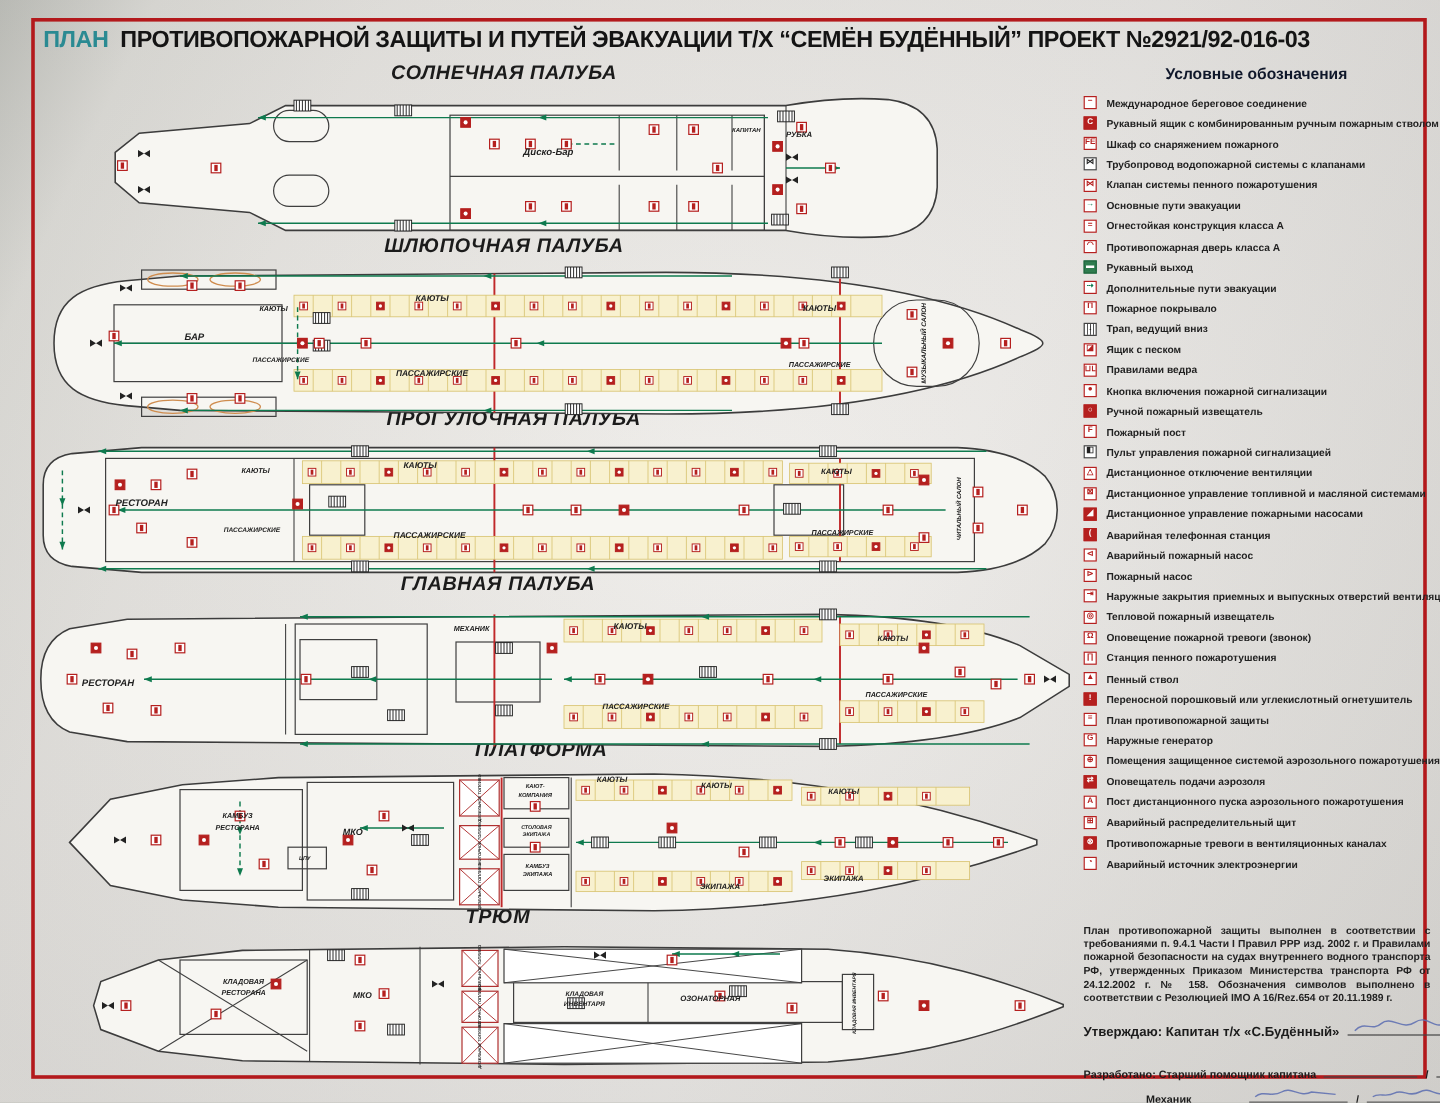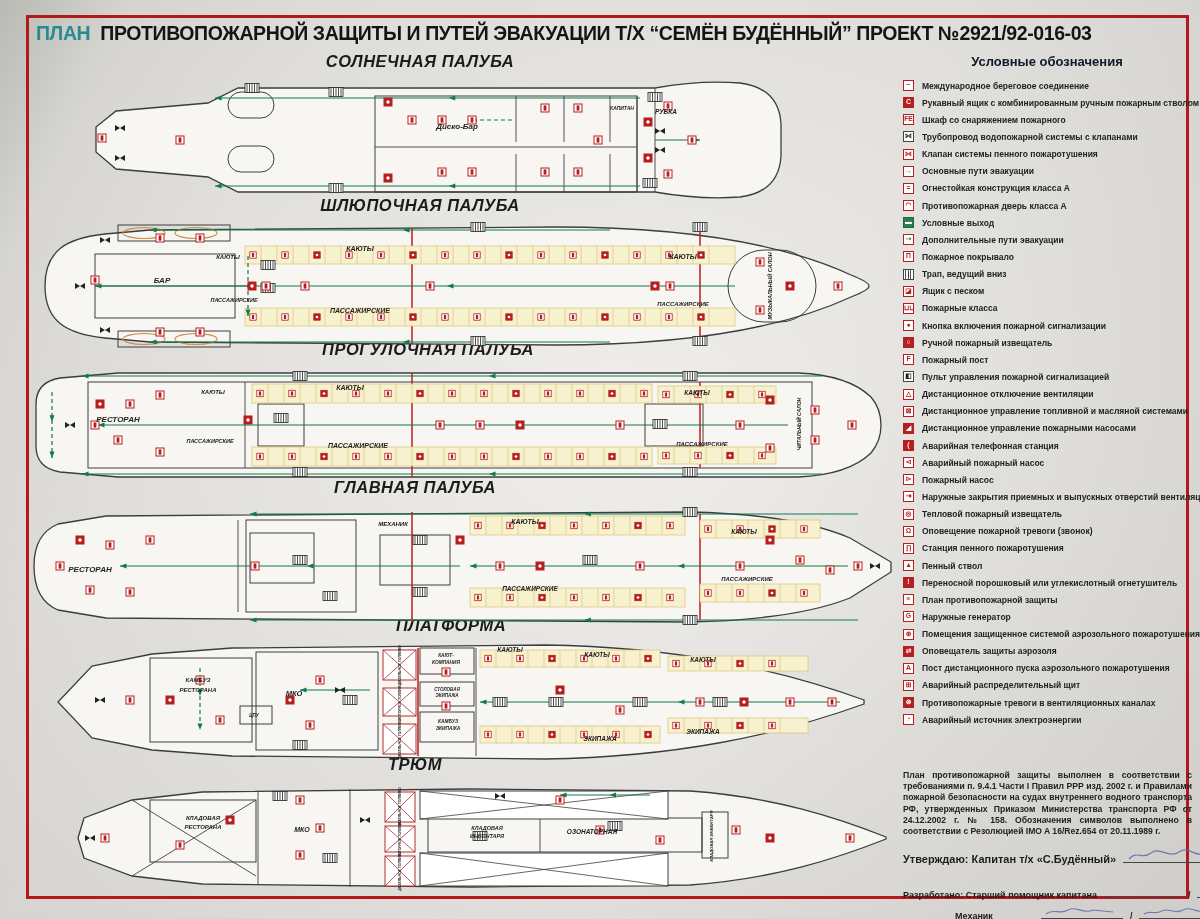--- a/index.html
+++ b/index.html
@@ -1611,41 +1611,41 @@
       <li>
         <span class="lg-ic o">=</span>
         <span class="lg-lb">Огнестойкая конструкция класса А</span>
       </li>
       <li>
         <span class="lg-ic o">◠</span>
         <span class="lg-lb">Противопожарная дверь класса А</span>
       </li>
       <li>
         <span class="lg-ic gf">▬</span>
-        <span class="lg-lb">Условные выход</span>
+        <span class="lg-lb">Рукавный выход</span>
       </li>
       <li>
         <span class="lg-ic o" style="color: rgb(14, 122, 78);">⇢</span>
         <span class="lg-lb">Дополнительные пути эвакуации</span>
       </li>
       <li>
         <span class="lg-ic o">П</span>
         <span class="lg-lb">Пожарное покрывало</span>
       </li>
       <li>
         <span class="lg-ic s">↓</span>
         <span class="lg-lb">Трап, ведущий вниз</span>
       </li>
       <li>
         <span class="lg-ic o">◪</span>
         <span class="lg-lb">Ящик с песком</span>
       </li>
       <li>
         <span class="lg-ic o">⊔⊔</span>
-        <span class="lg-lb">Пожарные класса</span>
+        <span class="lg-lb">Правилами ведра</span>
       </li>
       <li>
         <span class="lg-ic o">●</span>
         <span class="lg-lb">Кнопка включения пожарной сигнализации</span>
       </li>
       <li>
         <span class="lg-ic f">○</span>
         <span class="lg-lb">Ручной пожарный извещатель</span>
       </li>
       <li>
@@ -1711,21 +1711,21 @@
       <li>
         <span class="lg-ic o">G</span>
         <span class="lg-lb">Наружные генератор</span>
       </li>
       <li>
         <span class="lg-ic o">⊕</span>
         <span class="lg-lb">Помещения защищенное системой аэрозольного пожаротушения</span>
       </li>
       <li>
         <span class="lg-ic f">⇄</span>
-        <span class="lg-lb">Оповещатель защиты аэрозоля</span>
+        <span class="lg-lb">Оповещатель подачи аэрозоля</span>
       </li>
       <li>
         <span class="lg-ic o">А</span>
         <span class="lg-lb">Пост дистанционного пуска аэрозольного пожаротушения</span>
       </li>
       <li>
         <span class="lg-ic o">⊞</span>
         <span class="lg-lb">Аварийный распределительный щит</span>
       </li>
       <li>

